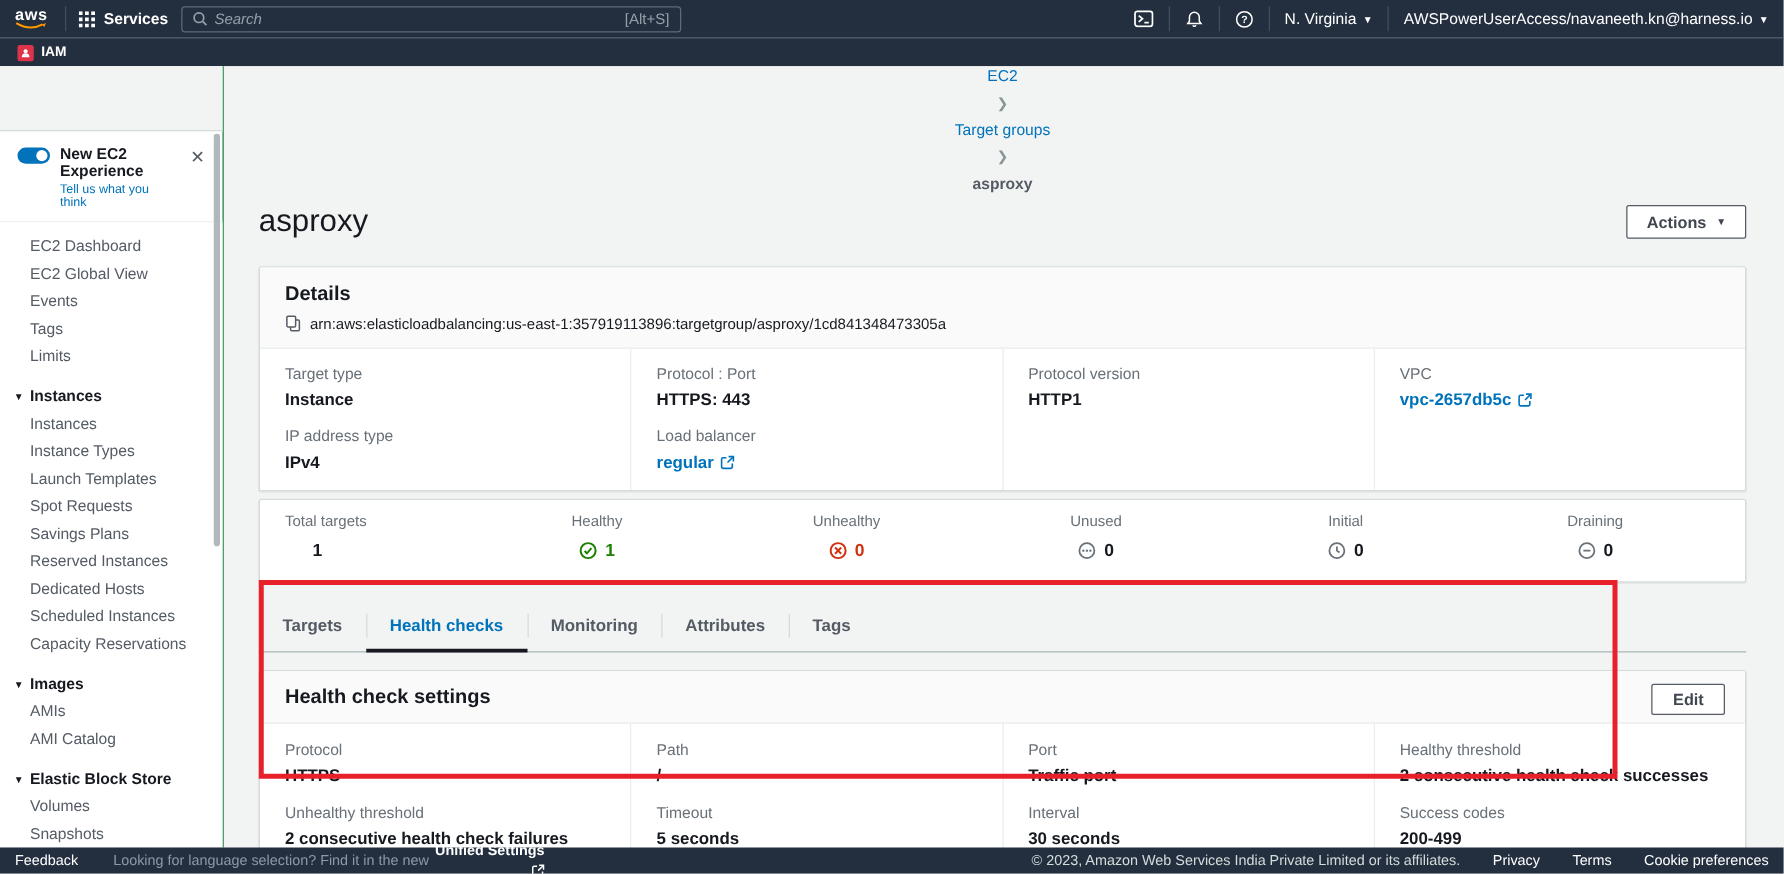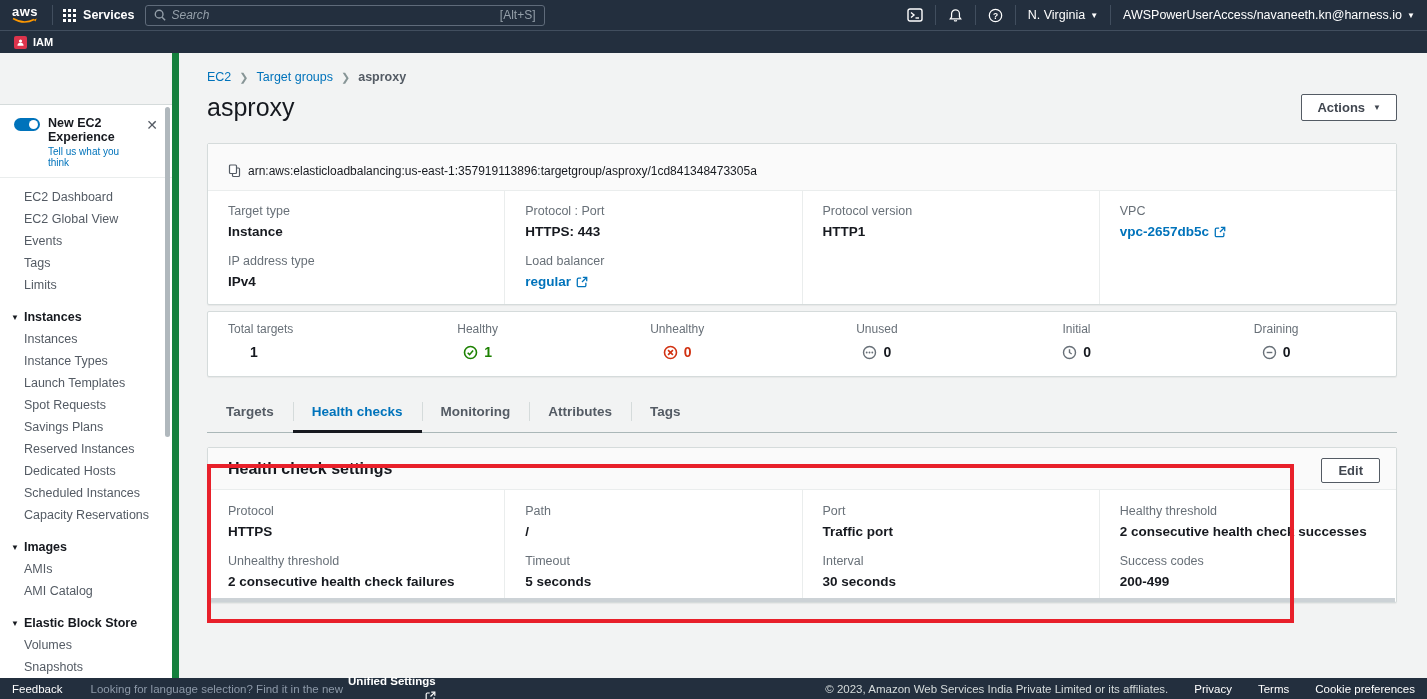--- a/index.html
+++ b/index.html
@@ -22,40 +22,40 @@
   .caret { font-size:8px; color:#fff; }
 
   
   .favbar { height:23px; background:#232f3e; border-top:1px solid #414e5e; display:flex; align-items:center; padding:0 14px; gap:6px; }
   .iam-chip { display:flex; align-items:center; gap:6px; cursor:pointer; }
   .iam-sq { width:13px; height:13px; background:#dd344c; border-radius:2px; display:flex; align-items:center; justify-content:center; }
   .favbar .lbl { color:#fff; font-size:11px; font-weight:700; }
 
   
   .bodyrow { display:flex; height:625px; }
-  .sidebar { width:179px; background:#fff; border-right:7px solid #15803d; position:relative; flex:none; }
+  .sidebar { width:179px; background:#fff; border-right:1px solid #15803d; position:relative; flex:none; }
   .sb-top { height:52px; background:#f2f3f3; border-bottom:1px solid #d5dbdb; }
   .sb-scrollthumb { position:absolute; right:2px; top:54px; width:5px; height:330px; background:#b0b8bd; border-radius:3px; }
   .experience { padding:11px 12px 9px 14px; border-bottom:1px solid #eaeded; display:flex; align-items:flex-start; gap:8px; }
   .toggle { width:26px; height:13px; background:#0073bb; border-radius:8px; position:relative; margin-top:2px; flex:none; cursor:pointer; }
   .toggle::after { content:''; position:absolute; right:2px; top:2px; width:9px; height:9px; border-radius:50%; background:#fff; }
   .exp-text { flex:1; }
   .exp-title { font-size:12.5px; font-weight:700; color:#16191f; }
   .exp-sub { font-size:10px; color:#0073bb; margin-top:2px; cursor:pointer; }
   .exp-close { color:#545b64; font-size:14px; line-height:14px; cursor:pointer; padding:2px; }
   .nav { padding-top:8px; background:#fff; }
   .nav-item { font-size:12.5px; color:#545b64; padding:4px 8px 4px 24px; cursor:pointer; line-height:14px; }
   .nav-section { font-size:12.5px; font-weight:700; color:#16191f; padding:4px 8px 4px 11px; margin-top:10px; cursor:pointer; display:flex; gap:5px; align-items:center; }
   .nav-section .tri { font-size:8px; color:#16191f; }
   .sb-bottom { height:16px; background:#f2f3f3; border-top:1px solid #eaeded; }
 
   .main { flex:1; padding:0 30px 0 28px; background:#f2f3f3; }
 
   
-  .breadcrumb { margin-top:17px; font-size:12.5px; display:flex; align-items:center; gap:8px; }
+  .breadcrumb { margin-top:1px; font-size:12.5px; display:flex; align-items:center; gap:8px;flex-direction:column; }
   .breadcrumb a { color:#0073bb; text-decoration:none; cursor:pointer; }
   .bc-sep { color:#879596; font-size:11px; }
   .bc-current { color:#545b64; font-weight:700; }
   .titlerow { margin-top:9px; display:flex; align-items:center; justify-content:space-between; }
   .page-title { font-size:25px; font-weight:400; color:#16191f; }
   .btn { background:#fff; border:1px solid #545b64; border-radius:2px; color:#414750; font-weight:700; font-size:13px; padding:5px 15px; cursor:pointer; display:inline-flex; align-items:center; gap:8px; font-family:"Liberation Sans",sans-serif; }
   .btn .caret { color:#414750; }
 
   
   .card { background:#fff; border:1px solid #d5dbdb; border-radius:2px; box-shadow:0 1px 1px rgba(0,0,0,.05); position:relative; }
@@ -253,20 +253,21 @@
     <div class="titlerow">
       <div class="page-title">asproxy</div>
       <button class="btn">
         <span>Actions</span>
         <span class="caret">▼</span>
       </button>
     </div>
 
     <div class="card details-card">
       <div class="card-head">
+        <div class="card-title">Details</div>
         <div class="arn-row">
           <span class="copy-ic">
             <svg width="13" height="14" viewBox="0 0 13 14">
                 <rect x="4.5" y="4" width="7" height="8.5" rx="1" fill="#fff" stroke="#545b64" stroke-width="1.2"></rect>
                 <rect x="1.5" y="1" width="7" height="8.5" rx="1" fill="#fff" stroke="#545b64" stroke-width="1.2"></rect>
               </svg>
           </span>
           <span>arn:aws:elasticloadbalancing:us-east-1:357919113896:targetgroup/asproxy/1cd841348473305a</span>
         </div>
       </div>

